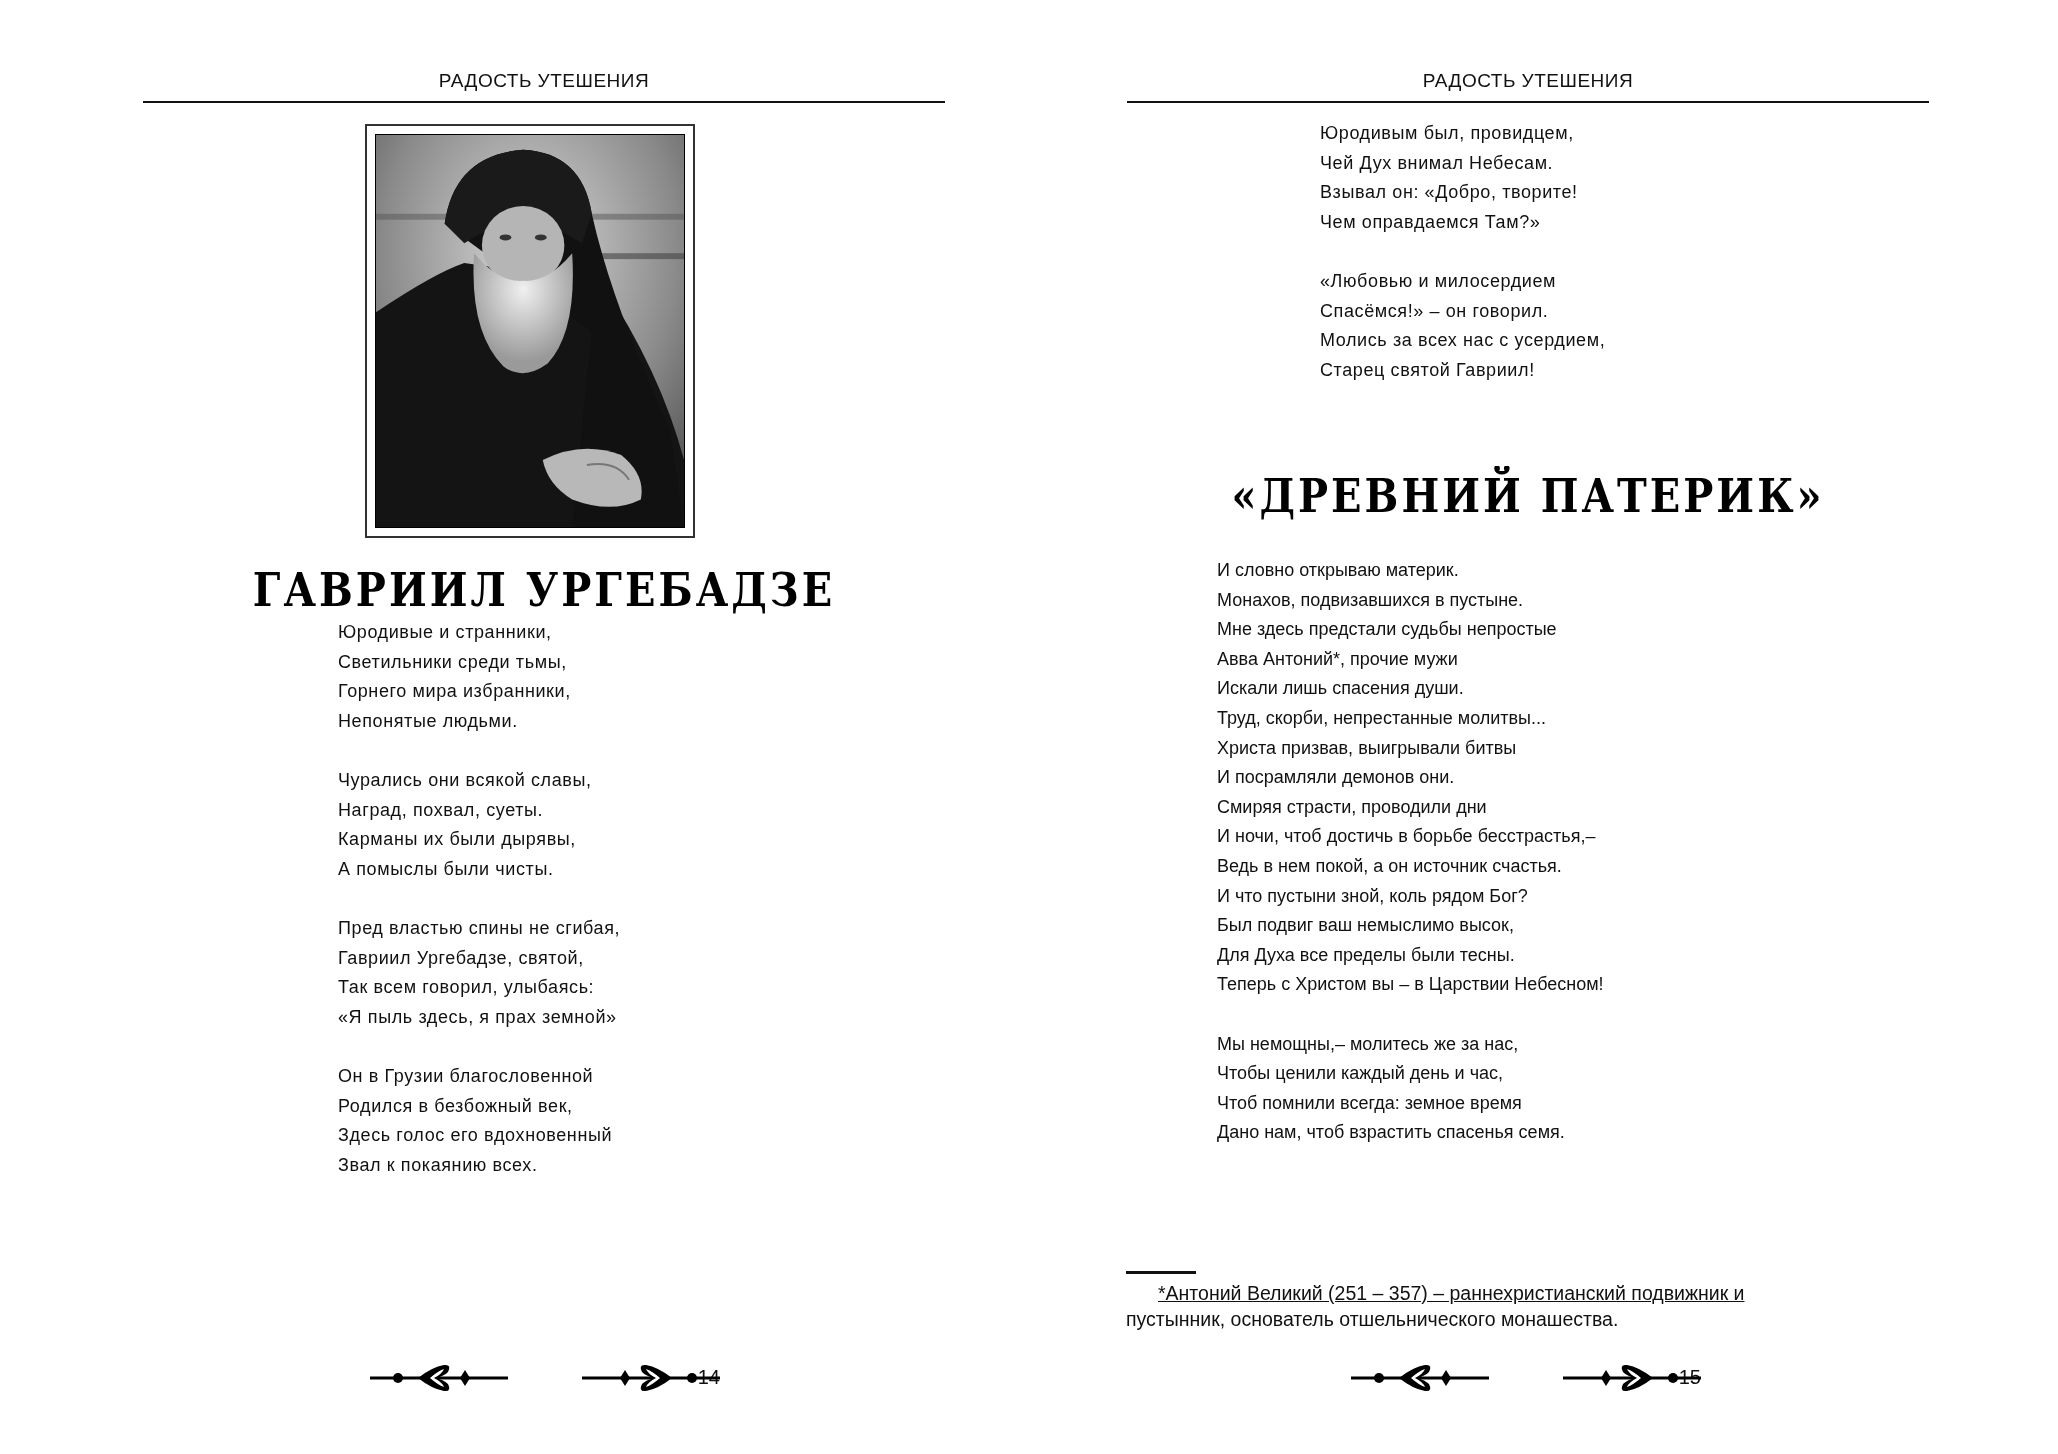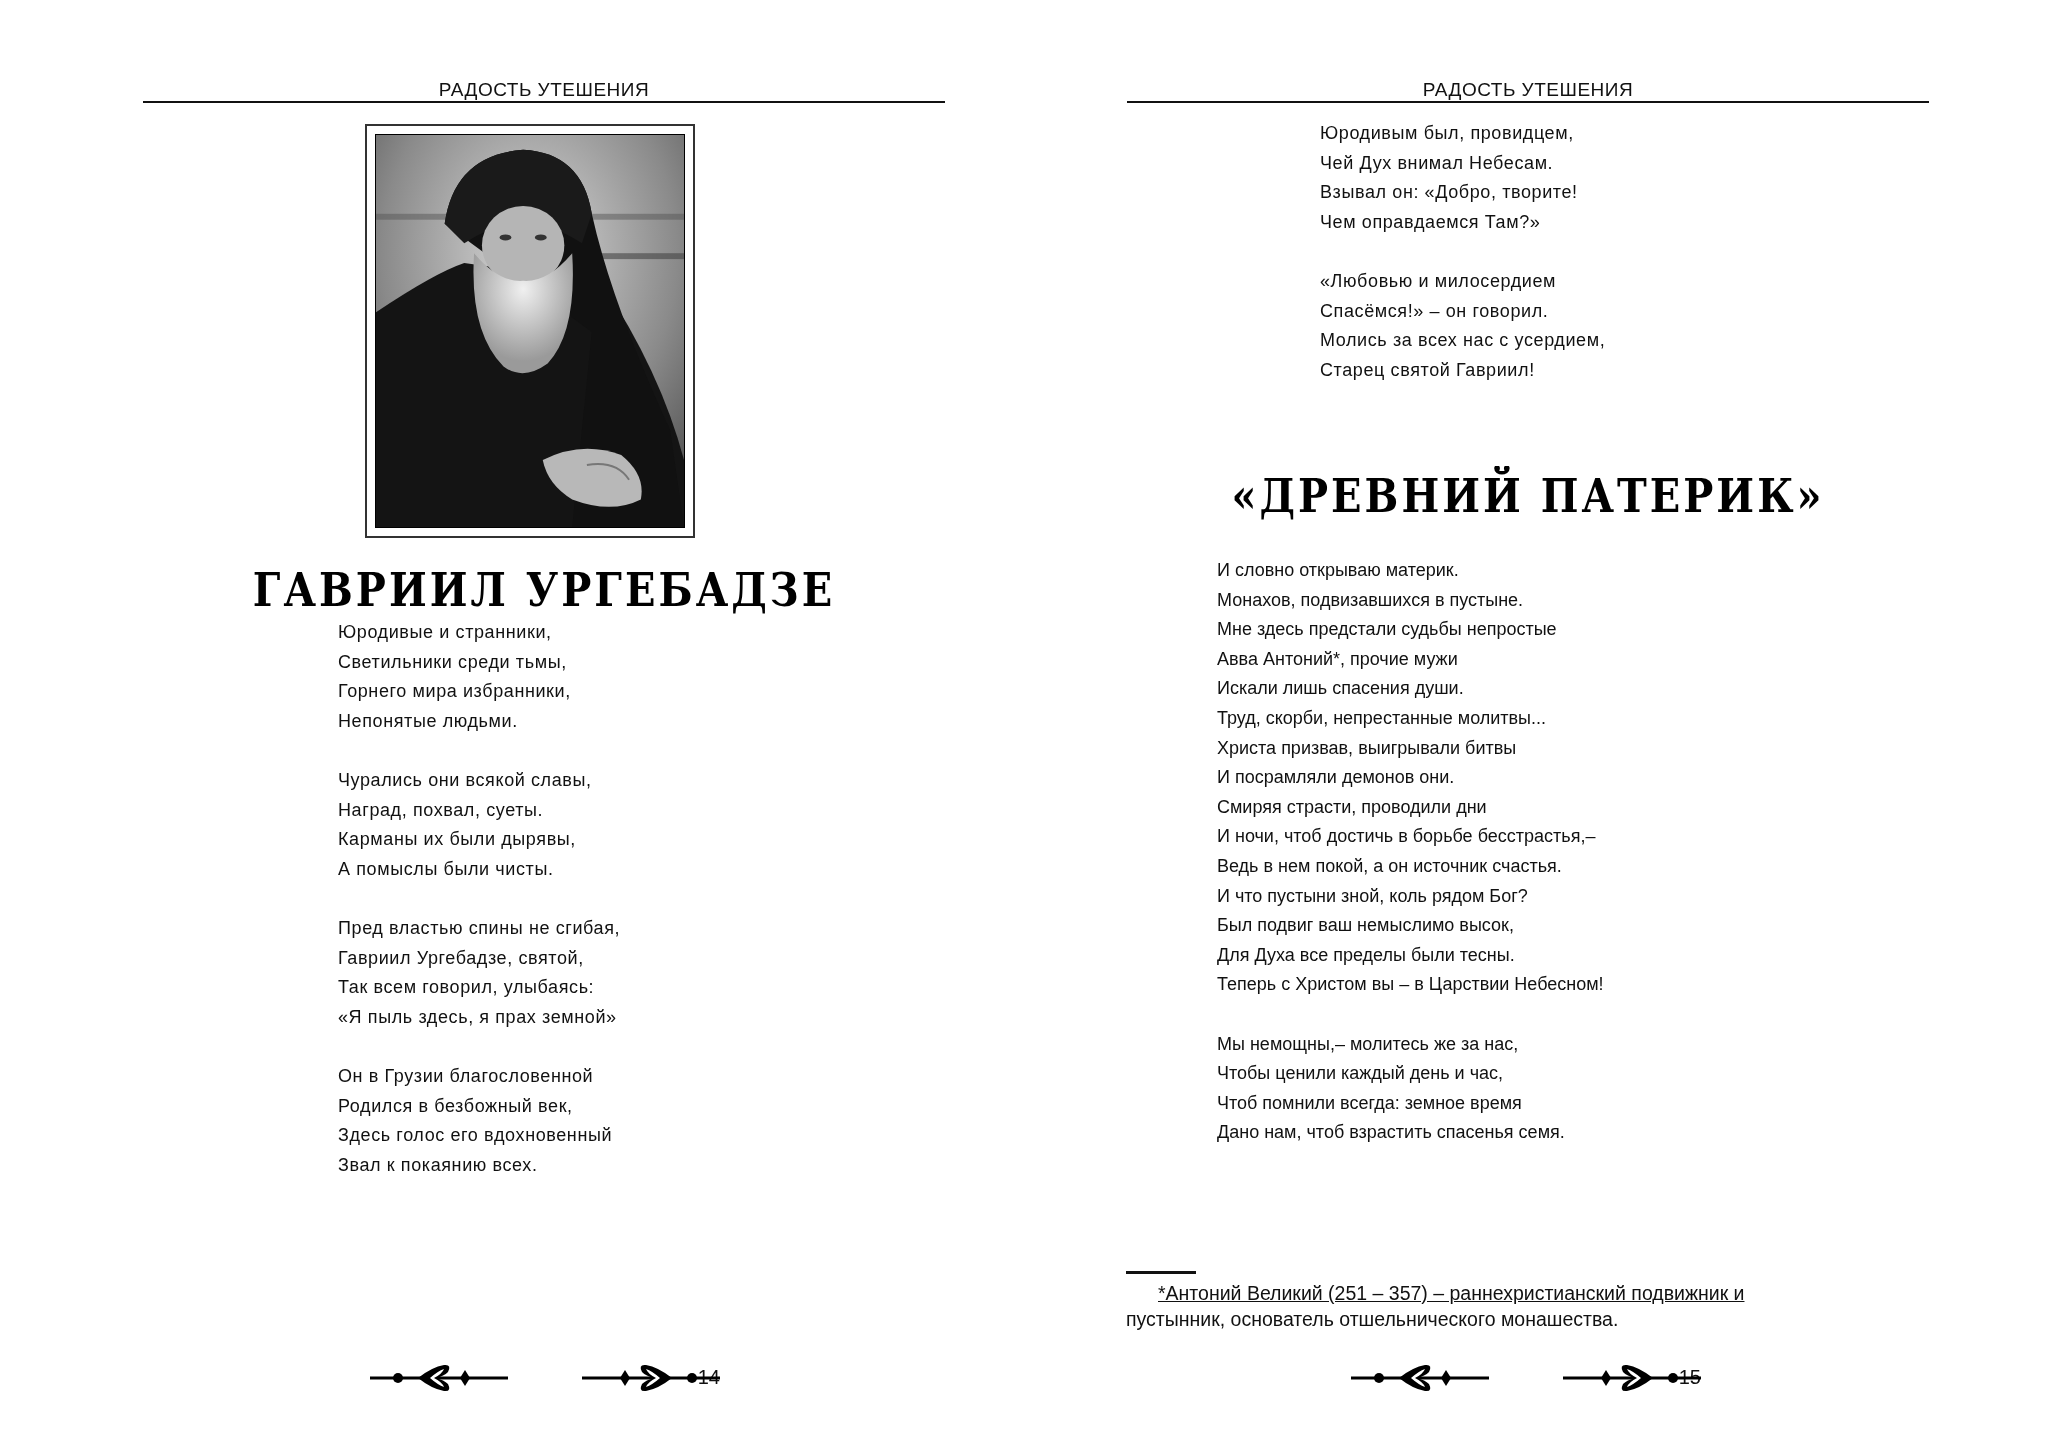--- a/index.html
+++ b/index.html
@@ -1,21 +1,21 @@
 <!DOCTYPE html>
 <html><head>
   <meta charset="utf-8">
   <style>
     html, body { margin: 0; padding: 0; background: #ffffff; }
     body { width: 2058px; height: 1454px; position: relative; overflow: hidden; font-family: "Liberation Sans", sans-serif; color: #111; }
     .page { position: absolute; top: 0; height: 1454px; }
     .page-left { left: 0; width: 1029px; }
     .page-right { left: 1029px; width: 1029px; }
 
-    .running-head { position: absolute; top: 79px; font-size: 19px; letter-spacing: 0.5px; text-align: center; color: #111; }
+    .running-head { position: absolute; top: 70px; font-size: 19px; letter-spacing: 0.5px; text-align: center; color: #111; }
     .page-left .running-head { left: 143px; width: 802px; }
     .page-right .running-head { left: 98px; width: 802px; }
     .head-rule { position: absolute; top: 101px; height: 2px; background: #111; }
     .page-left .head-rule { left: 143px; width: 802px; }
     .page-right .head-rule { left: 98px; width: 802px; }
 
     .photo-frame { position: absolute; left: 365px; top: 124px; width: 330px; height: 414px; border: 2px solid #333; box-sizing: border-box; background: #fff; }
     .photo { position: absolute; left: 8px; top: 8px; right: 8px; bottom: 8px; background: #2a2a2a; overflow: hidden; border: 1px solid #000; }
     .photo svg { width: 100%; height: 100%; display: block; }
 

